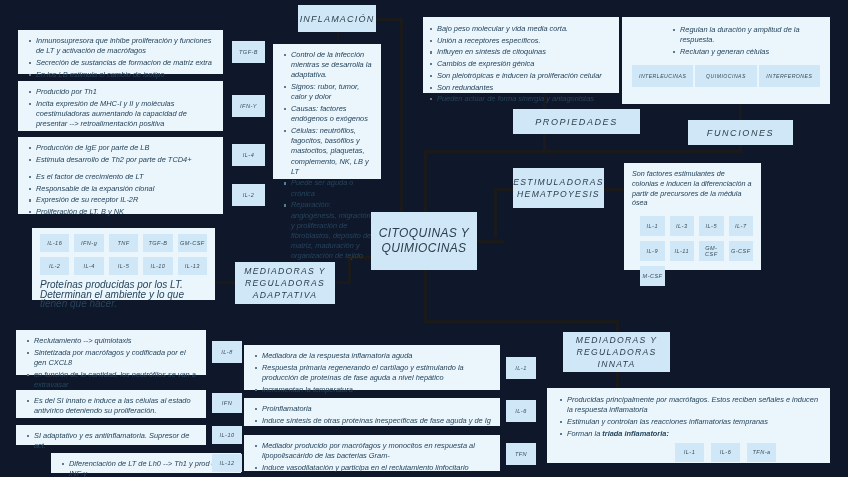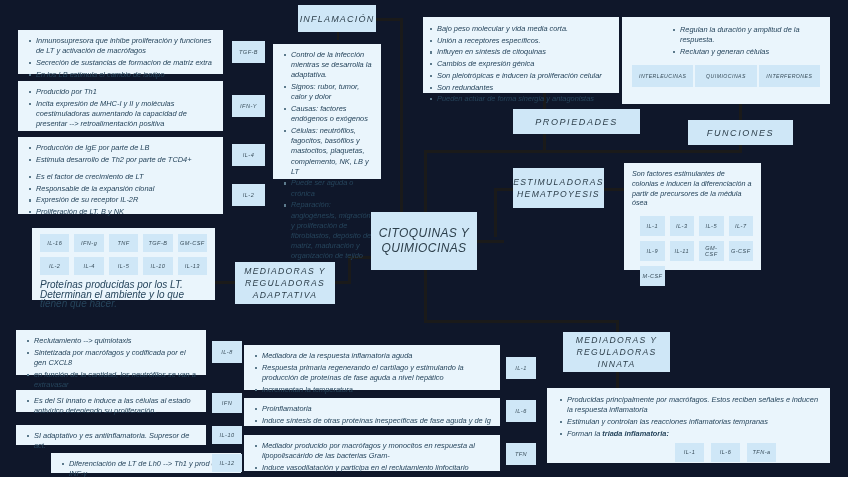--- a/index.html
+++ b/index.html
@@ -312,21 +312,21 @@
     <ul>
       <li>Reclutamiento --&gt; quimiotaxis</li>
       <li>Sintetizada por macrófagos y codificada por el gen CXCL8</li>
       <li>en función de la cantidad, los neutrófilos se van a extravasar</li>
     </ul>
   </div>
   <div class="badge" style="left:212px;top:341px;width:30px;height:22px;">
     <span>IL-8</span>
   </div>
 
-  <div class="panel" style="left:16px;top:390px;width:190px;height:22px;">
+  <div class="panel" style="left:16px;top:390px;width:190px;height:28px;">
     <ul>
       <li>Es del SI innato e induce a las células al estado antivírico deteniendo su proliferación.</li>
     </ul>
   </div>
   <div class="badge" style="left:212px;top:393px;width:30px;height:20px;">
     <span>IFN</span>
   </div>
 
   <div class="panel" style="left:16px;top:425px;width:190px;height:20px;">
     <ul>

